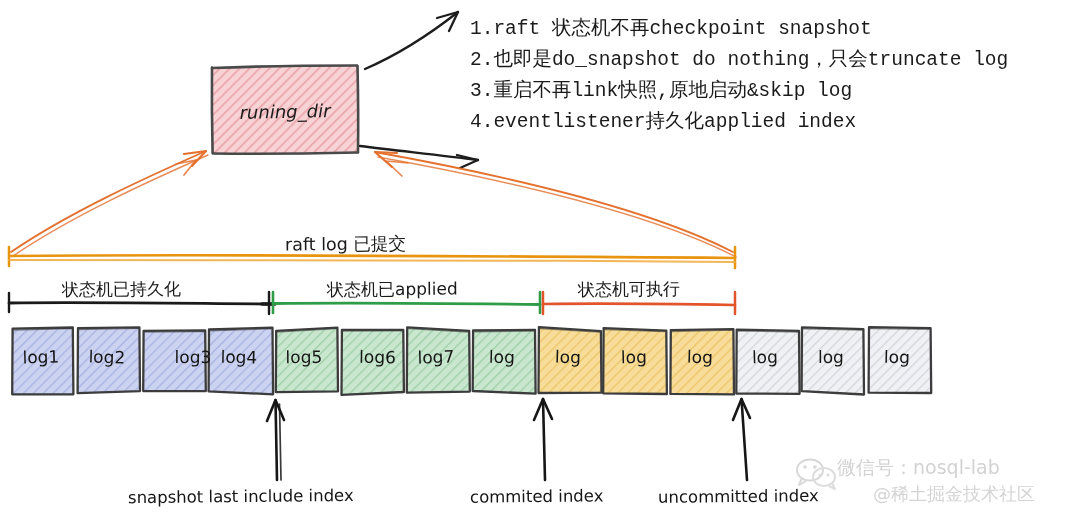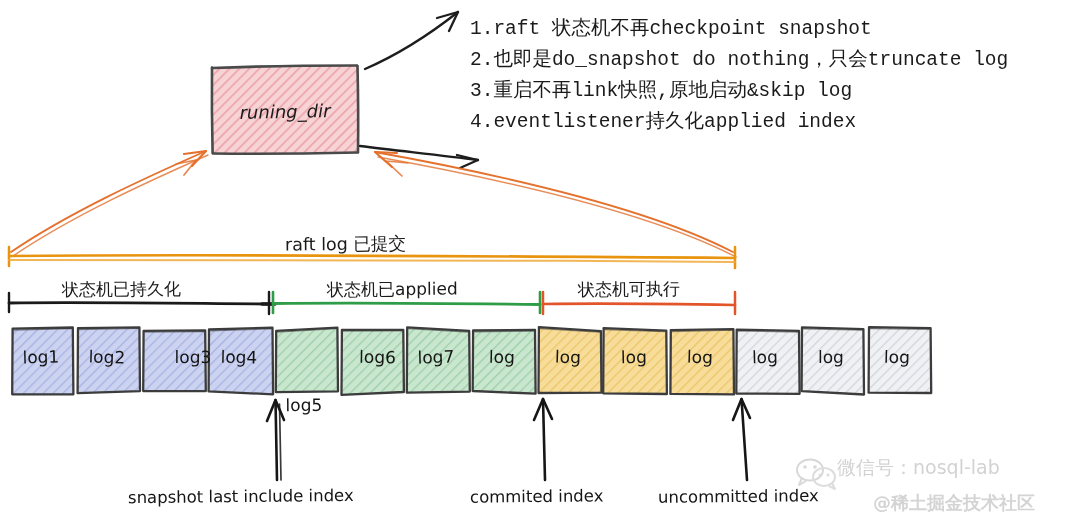--- a/index.html
+++ b/index.html
@@ -122,26 +122,25 @@
   .wm-line1 {
     position: absolute;
     left: 42px; top: 0px;
     font-family: "DejaVu Sans", sans-serif;
     font-size: 19px;
     color: #d2d2d2;
     white-space: nowrap;
   }
   .wm-line2 {
     position: absolute;
-    left: 78px; top: 36px;
+    left: 78px; top: 27px;
     font-family: "DejaVu Sans", sans-serif;
     font-size: 18px;
     color: #d4d4d4;
     white-space: nowrap;
-    font-weight: bold;
   }
   .wm-icon {
     position: absolute;
     left: 0px; top: 2px;
   }
 </style>
 </head>
 <body>
 
 <div class="stage">
@@ -317,21 +316,21 @@
       <div class="logbox" style="left: 67.8571px; width: 61.8571px;">
         <div class="lb-text" style="transform: rotate(1.62deg);">log2</div>
       </div>
       <div class="logbox" style="left: 133.714px; width: 61.8571px; margin-left: 20px;">
         <div class="lb-text" style="transform: rotate(0.17deg);">log3</div>
       </div>
       <div class="logbox" style="left: 199.571px; width: 61.8571px;">
         <div class="lb-text" style="transform: rotate(1.16deg);">log4</div>
       </div>
       <div class="logbox" style="left: 265.429px; width: 61.8571px;">
-        <div class="lb-text" style="transform: rotate(-0.48deg); margin-top: 48px;">log5</div>
+        <div class="lb-text" style="transform: rotate(-0.48deg);">log5</div>
       </div>
       <div class="logbox" style="left: 331.286px; width: 77px;">
         <div class="lb-text" style="transform: rotate(0.98deg);">log6</div>
       </div>
       <div class="logbox" style="left: 397.143px; width: 61.8571px;">
         <div class="lb-text" style="transform: rotate(-1.77deg);">log7</div>
       </div>
       <div class="logbox" style="left: 463px; width: 61.8571px;">
         <div class="lb-text" style="transform: rotate(1.36deg);">log</div>
       </div>

